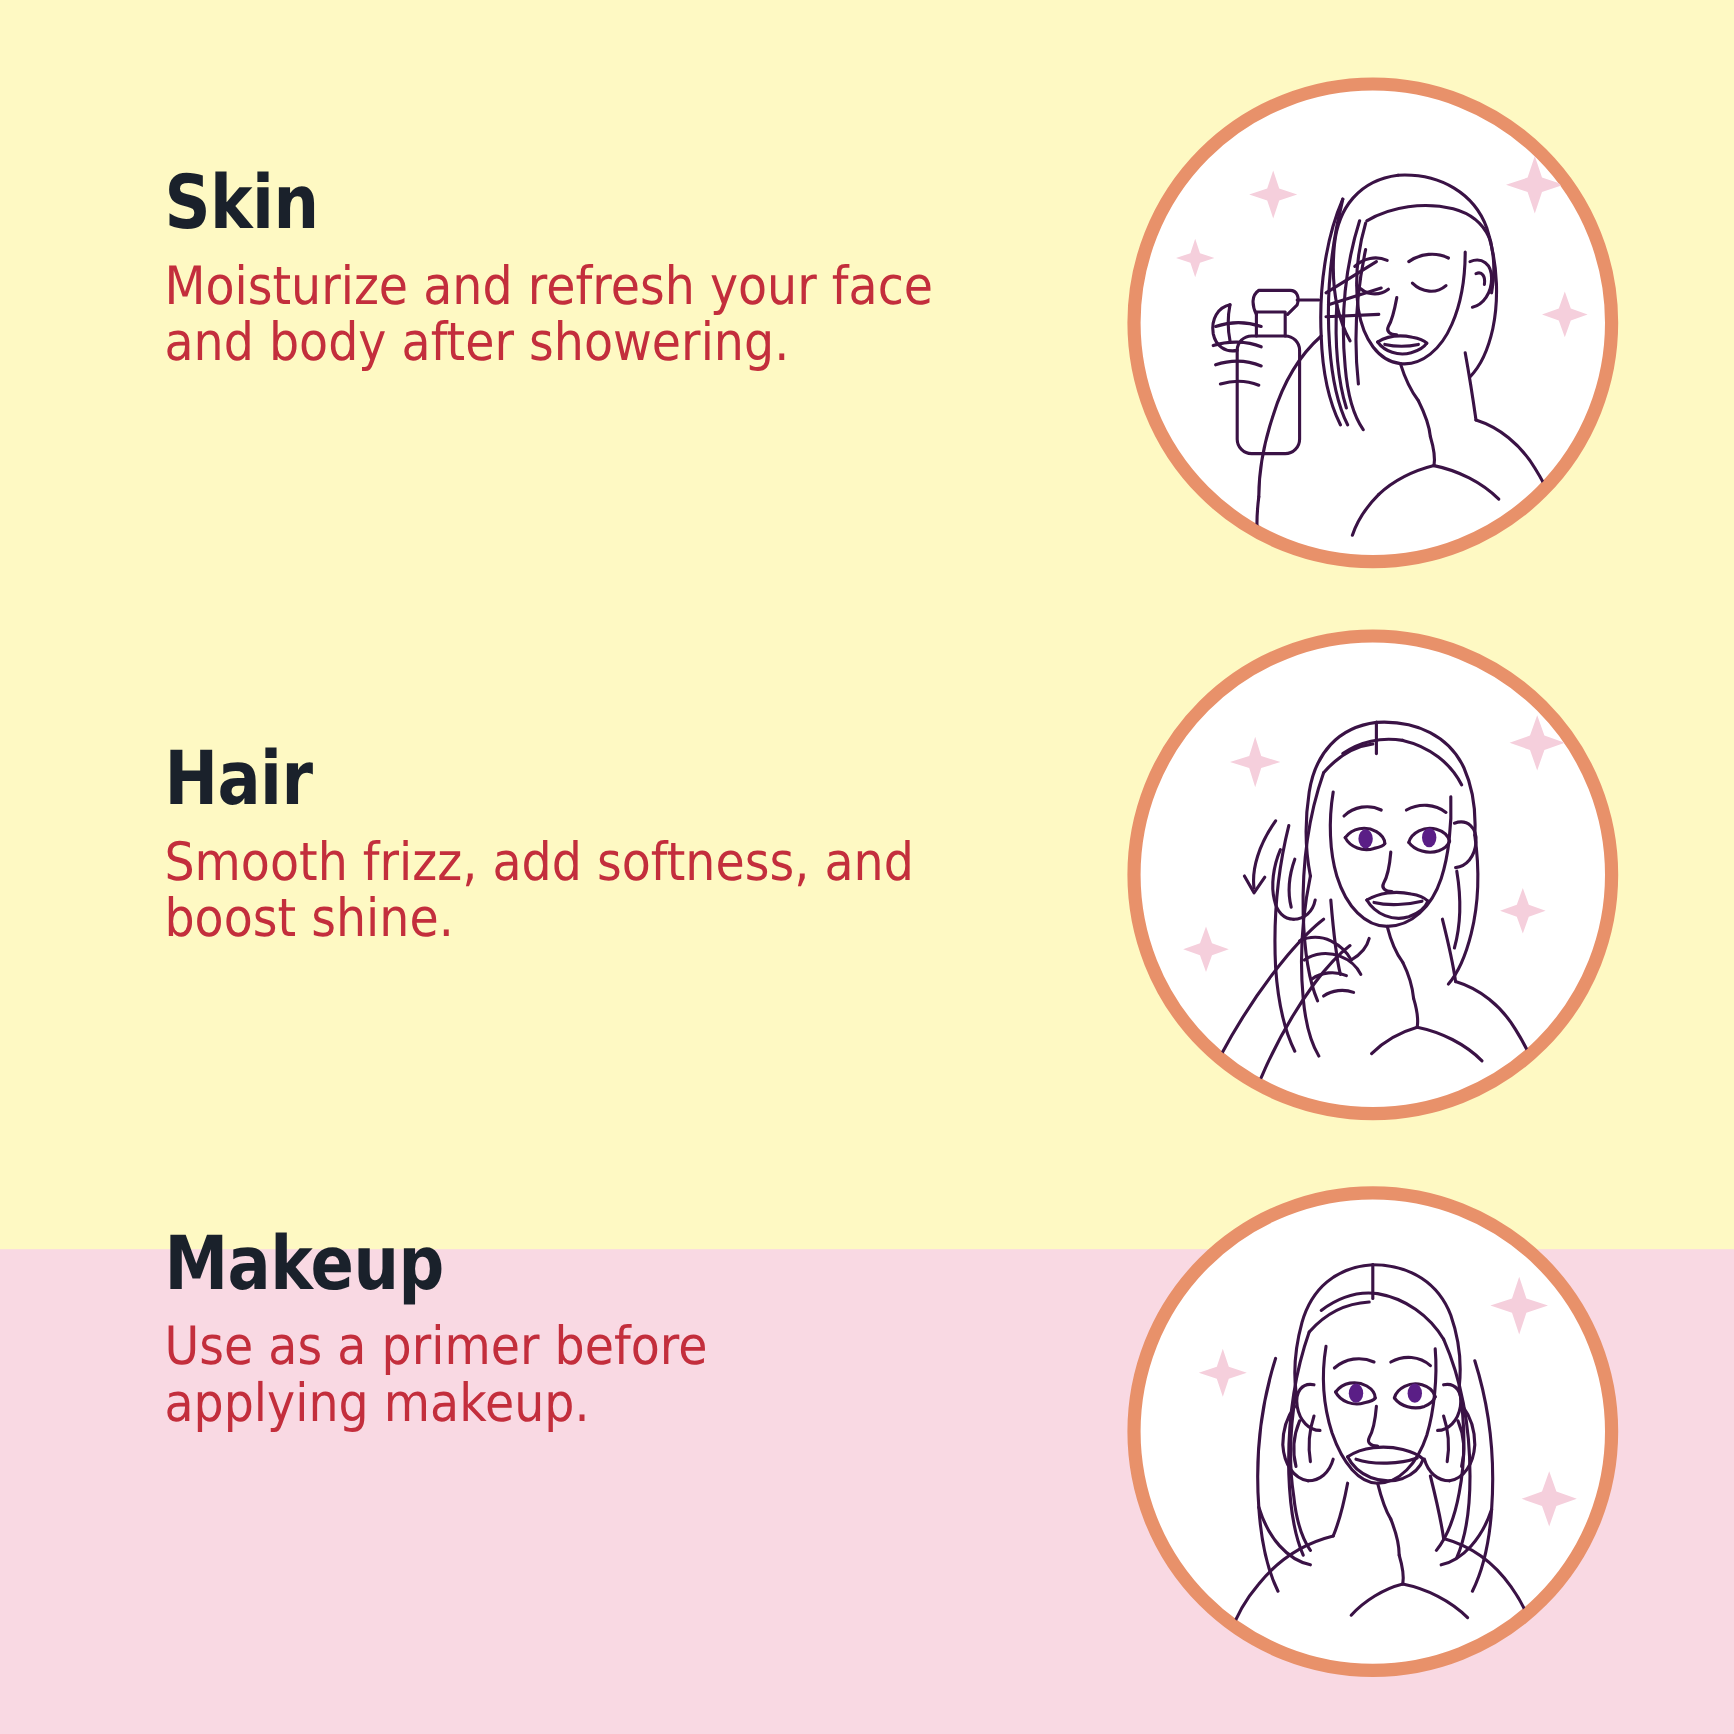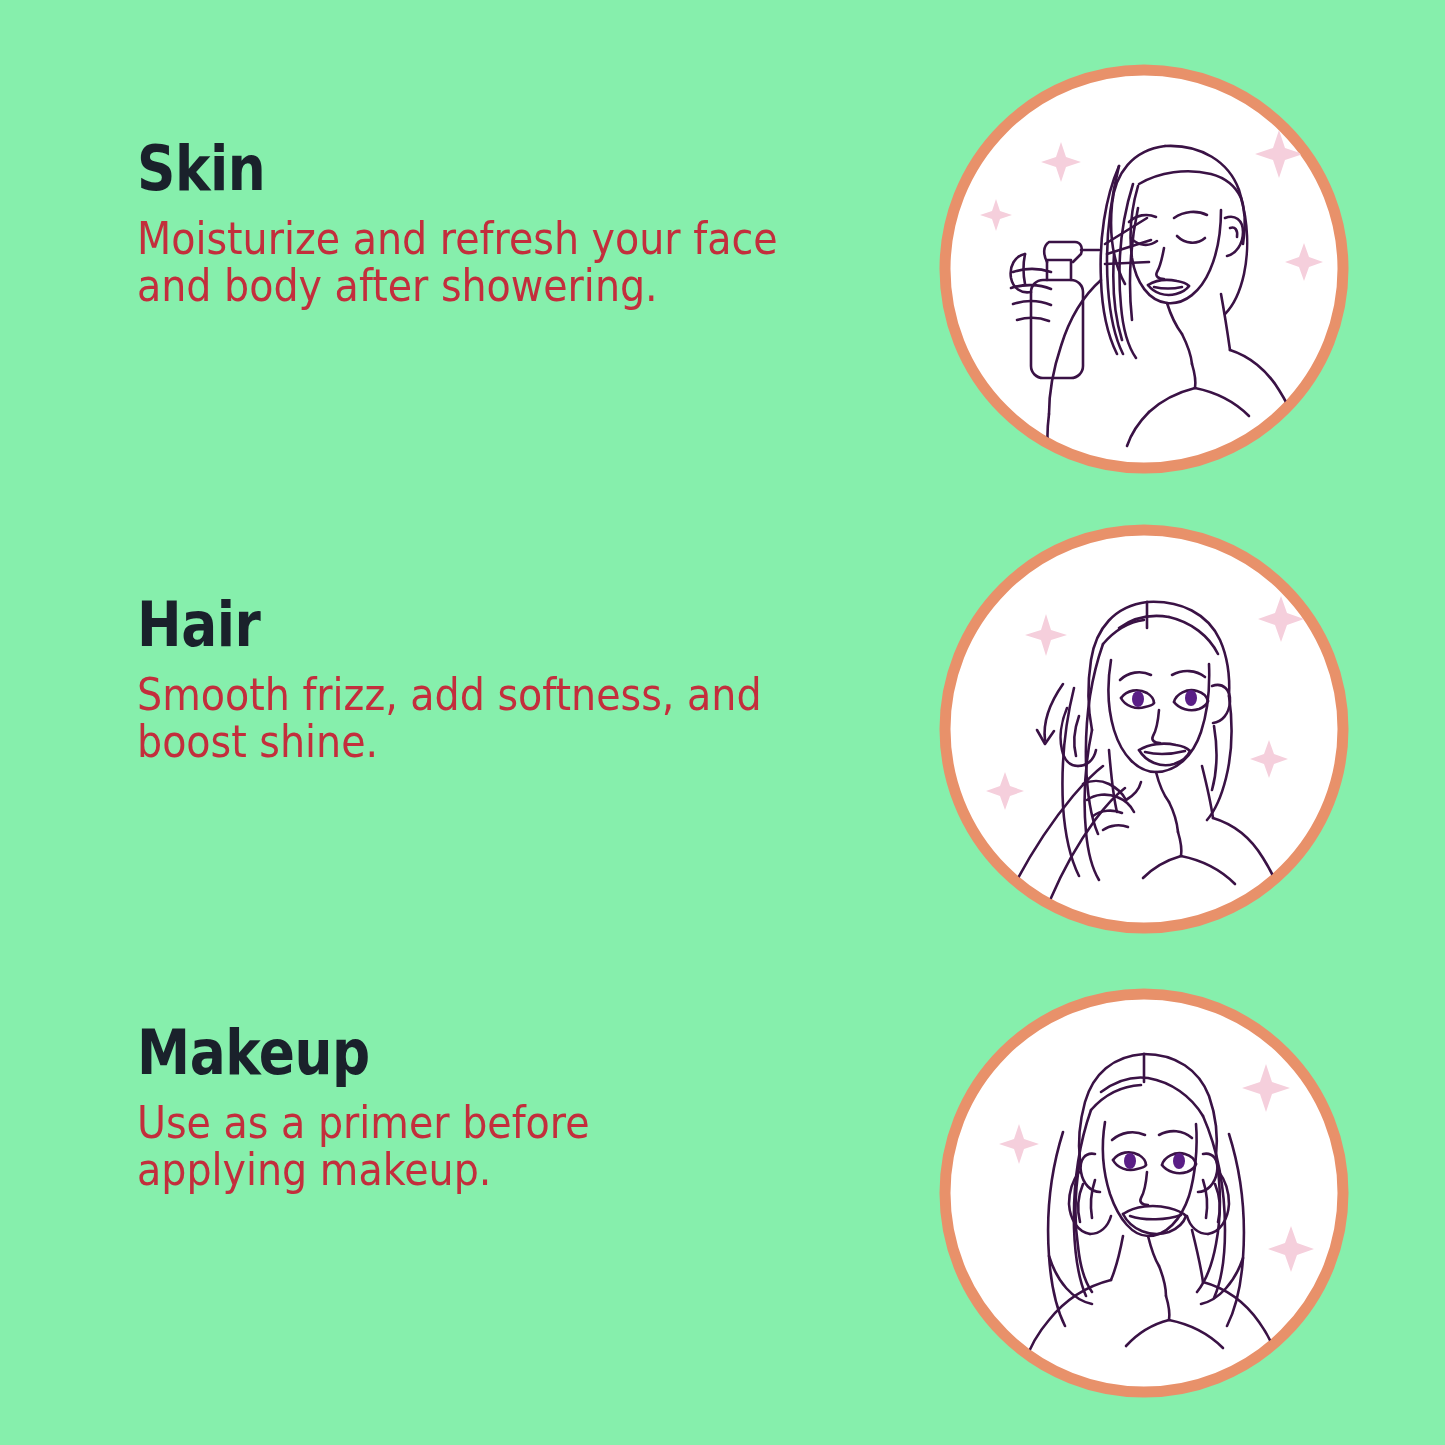--- a/index.html
+++ b/index.html
@@ -12,41 +12,41 @@
     background: #F9D9E3;
     font-family: "DejaVu Sans", sans-serif;
     overflow: hidden;
     position: relative;
   }
 
   #board {
     position: absolute;
     inset: 0;
     width: 1445px;
-    height: 1445px;
-    background: #86efac;
+    height: 1041px;
+    background: #fef9c3;
   }
 
   
   .text-col {
     position: absolute;
     left: 0;
     top: 0;
     width: 900px;
     height: 1445px;
   }
 
   .benefit-block {
     position: absolute;
     left: 137px;
     width: 730px;
   }
 
   .benefit-block.b0 { top: 140px; }
-  .benefit-block.b1 { top: 596px; }
+  .benefit-block.b1 { top: 620px; }
   .benefit-block.b2 { top: 1024px; }
 
   .benefit-title {
     font-family: "DejaVu Sans", "Liberation Sans", sans-serif;
     font-weight: bold;
     font-size: 62px;
     line-height: 0.95;
     letter-spacing: -0.5px;
     color: #1A212B;
     margin: 0 0 16px 0;

